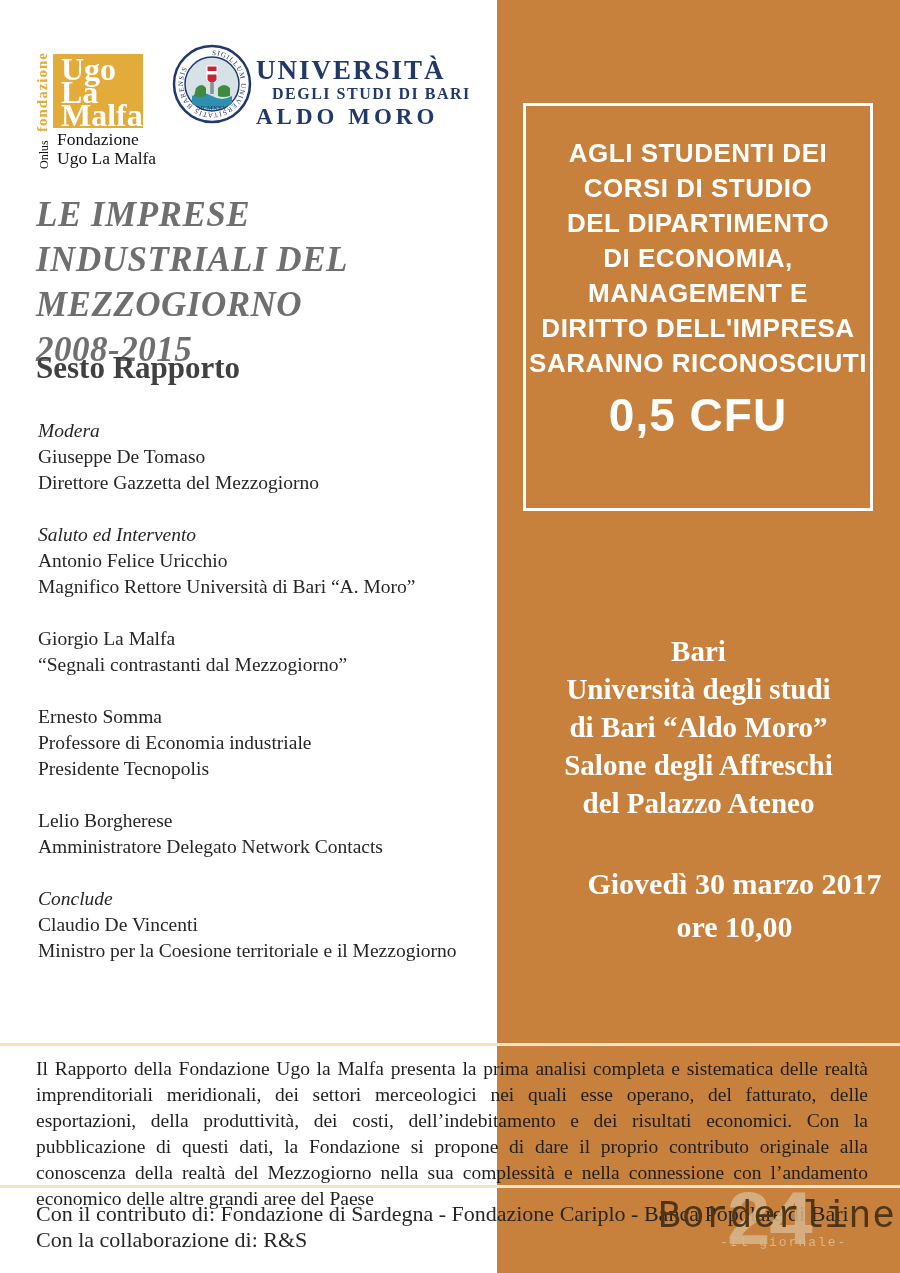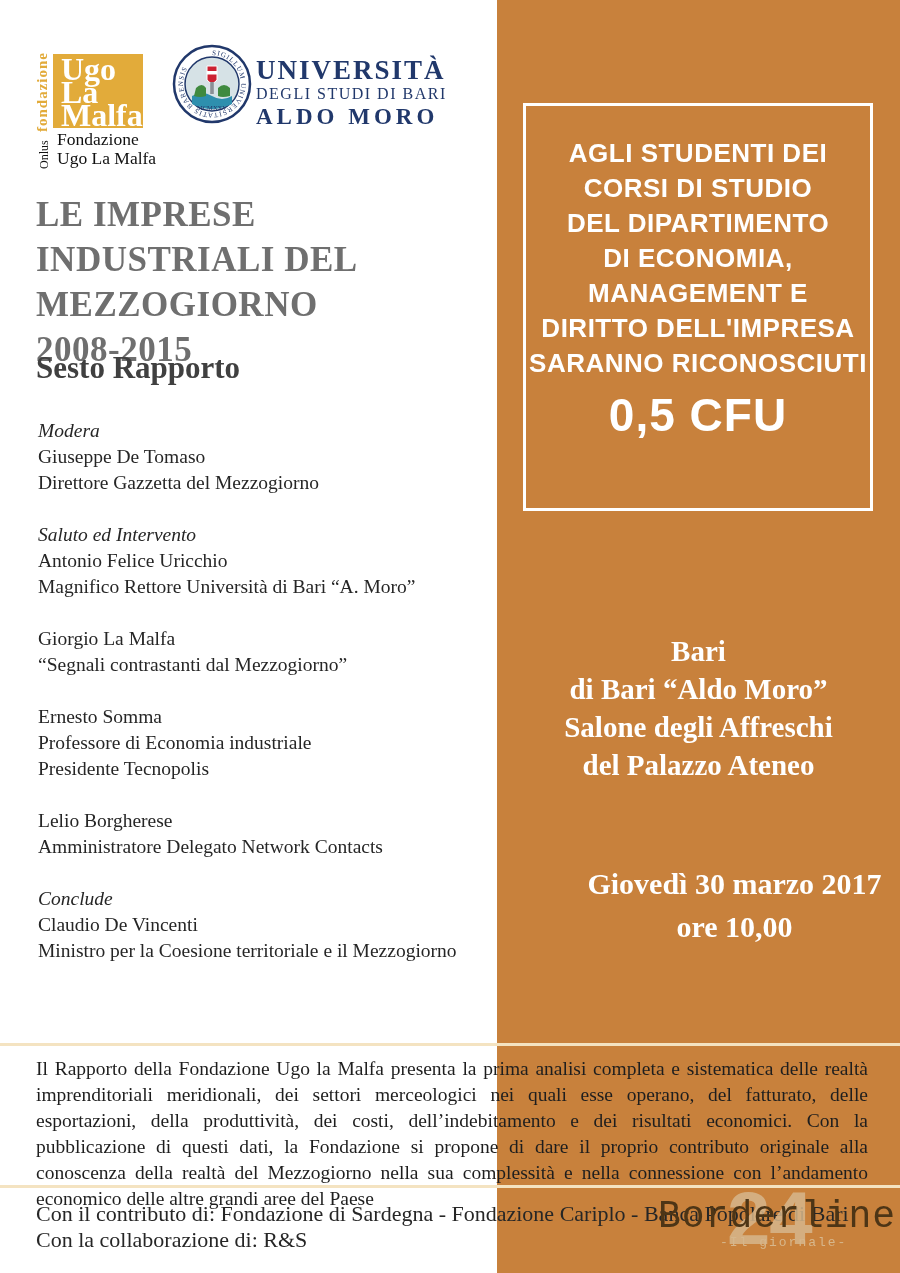--- a/index.html
+++ b/index.html
@@ -20,25 +20,25 @@
   .fondazione-vert{left:34px;top:54px;height:78px;color:var(--gold);font-size:15px;font-weight:bold;letter-spacing:1px;}
   .onlus-vert{left:37px;top:131px;height:38px;color:#111;font-size:12px;}
   .ulm-square{position:absolute;left:53px;top:54px;width:90px;height:74px;background:var(--gold);color:#fff;
     font-weight:bold;font-size:32px;line-height:23px;padding:4px 12px 0 8px;}
   .ulm-caption{position:absolute;left:57px;top:130px;color:#111;font-size:17.5px;line-height:19px;}
 
   
   .seal{position:absolute;left:172px;top:44px;width:80px;height:80px;}
   .uni-text{position:absolute;left:256px;top:56px;color:var(--navy);}
   .uni-l1{font-size:27px;font-weight:bold;letter-spacing:2px;line-height:28px;}
-  .uni-l2{font-size:16px;font-weight:normal;letter-spacing:1.5px;line-height:20px;}
+  .uni-l2{font-size:16px;font-weight:bold;letter-spacing:1.5px;line-height:20px;margin-left:16px;}
   .uni-l3{font-size:23px;font-weight:bold;letter-spacing:4px;line-height:25px;}
 
   
-  .title{position:absolute;left:36px;top:192px;color:var(--title-gray);font-weight:bold;font-size:35px;line-height:45px;letter-spacing:0.5px;}
+  .title{position:absolute;left:36px;top:192px;color:var(--title-gray);font-weight:bold;font-size:35px;line-height:45px;letter-spacing:0.5px;font-style:italic;}
   .subtitle{position:absolute;left:36px;top:350px;color:var(--subtitle-gray);font-weight:bold;font-size:31px;}
 
   
   .program{position:absolute;left:38px;top:418px;width:465px;color:var(--text);font-size:19.5px;line-height:26px;}
   .program .sec{margin-bottom:26px;}
   .program .hd{font-style:italic;}
 
   
   .cfu-box{position:absolute;left:523px;top:103px;width:350px;height:408px;border:3px solid var(--white);
     text-align:center;color:#fff;font-family:"Liberation Sans","DejaVu Sans",sans-serif;font-weight:bold;}
@@ -162,20 +162,21 @@
       <div>DI ECONOMIA,</div>
       <div>MANAGEMENT E</div>
       <div>DIRITTO DELL'IMPRESA</div>
       <div>SARANNO RICONOSCIUTI</div>
       <div class="cfu-big">0,5 CFU</div>
     </div>
   </div>
 
   <div class="venue">
     <div>Bari</div>
+    <div>Università degli studi</div>
     <div>di Bari “Aldo Moro”</div>
     <div>Salone degli Affreschi</div>
     <div>del Palazzo Ateneo</div>
   </div>
 
   <div class="when">
     <div>Giovedì 30 marzo 2017</div>
     <div>ore 10,00</div>
   </div>
 

